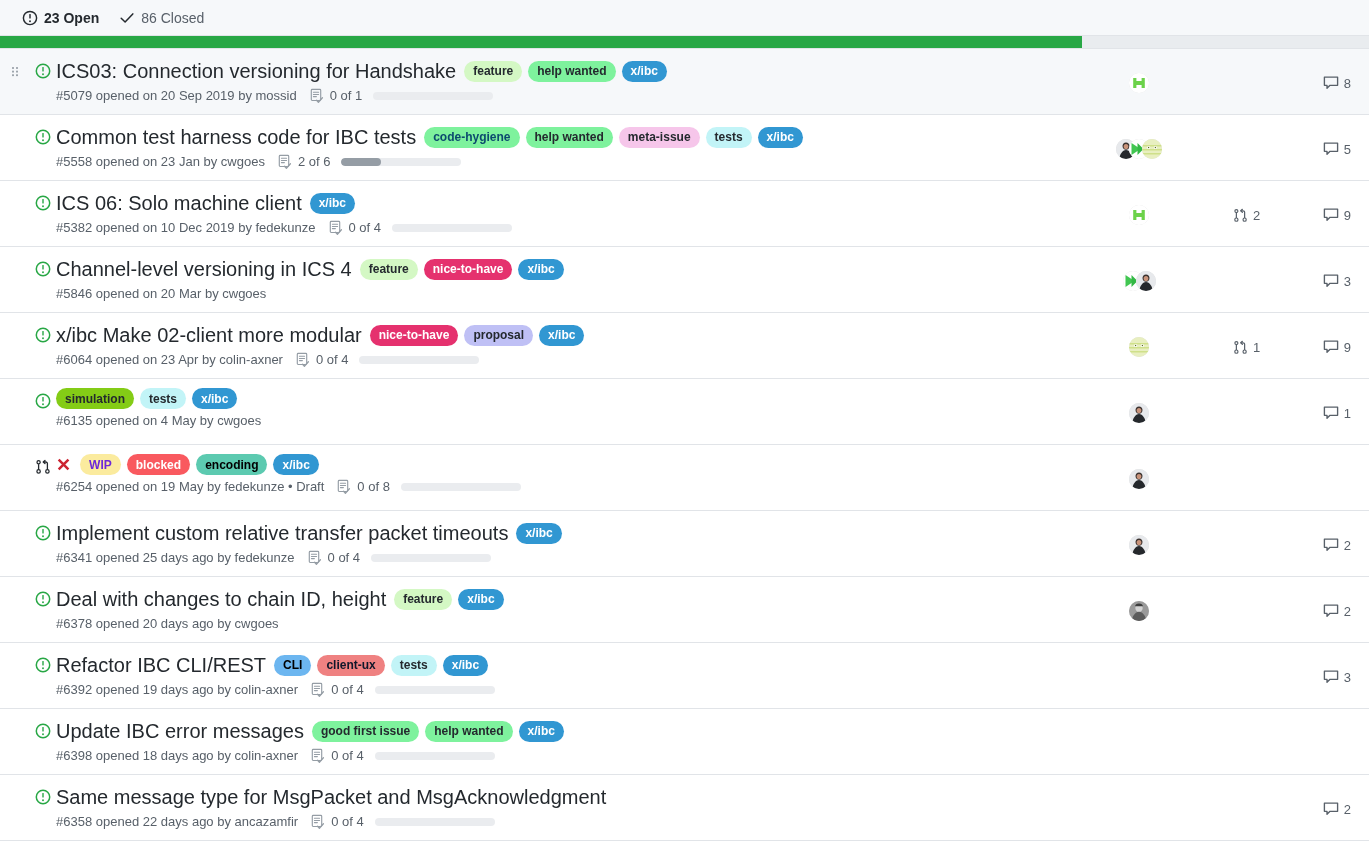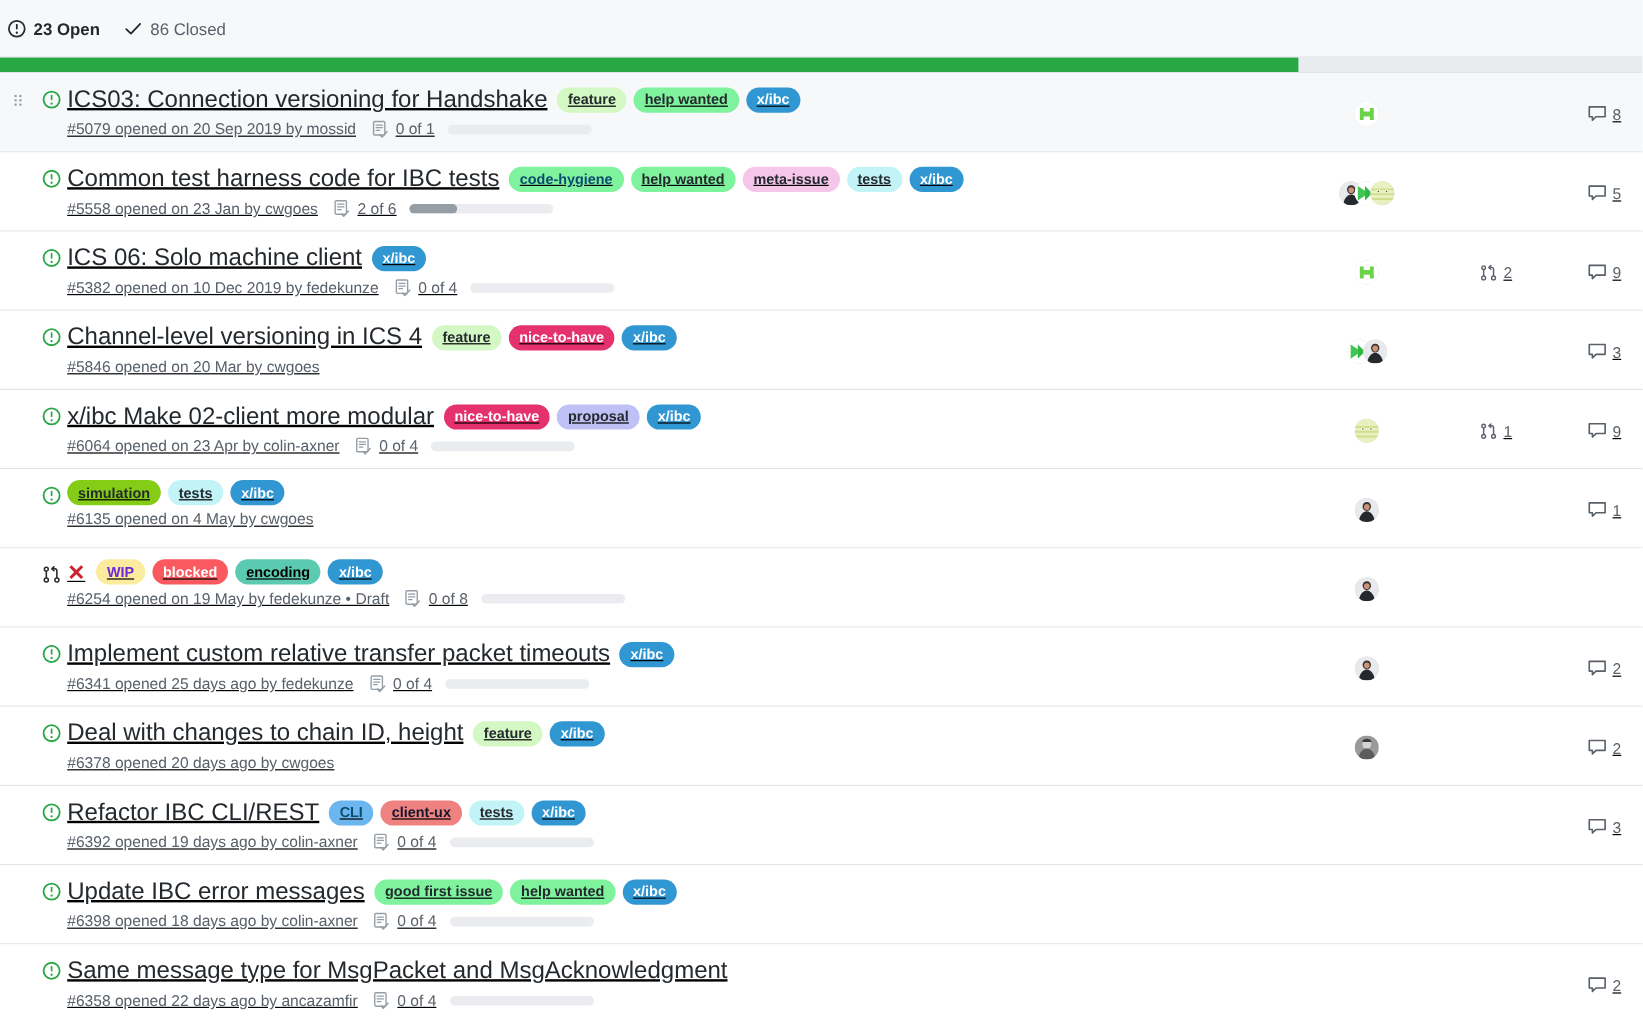--- a/index.html
+++ b/index.html
@@ -12,26 +12,26 @@
   }
   #app {
     width: 1369px; height: 848px;
     position: relative;
     overflow: hidden;
     background: #ffffff;
   }
 
   
   .filter-bar {
-    height: 48px;
+    height: 36px;
     background: #f6f8fa;
     border-bottom: 1px solid #e1e4e8;
     display: flex;
     align-items: center;
-    padding-left: 4px;
+    padding-left: 20px;
     gap: 16px;
   }
   .filter-item {
     display: flex;
     align-items: center;
     gap: 6px;
     font-size: 14px;
     line-height: 1;
     cursor: pointer;
     padding: 2px 2px;
@@ -56,21 +56,20 @@
   
   .issue-list { border-top: 1px solid #e1e4e8; }
   .issue-row {
     display: flex;
     align-items: flex-start;
     border-bottom: 1px solid #e1e4e8;
     background: #ffffff;
     min-height: 66px;
     padding: 8px 0 8px 0;
     position: relative;
-    text-decoration: underline;
   }
   .issue-row.highlight { background: #f6f8fa; }
 
   .col-handle {
     width: 30px;
     flex: 0 0 30px;
     display: flex;
     justify-content: center;
     padding-top: 7px;
     cursor: grab;
@@ -780,21 +779,21 @@
         <div class="col-status">
           <svg width="16" height="16" viewBox="0 0 16 16">
             <circle cx="8" cy="8" r="6.7" stroke="#28a745" stroke-width="1.5" fill="none"></circle>
             <rect x="7.3" y="3.9" width="1.4" height="4.7" rx="0.6" fill="#28a745"></rect>
             <circle cx="8" cy="11.3" r="0.95" fill="#28a745"></circle>
           </svg>
         </div>
         <div class="col-main">
           <div class="title-line">
             <a class="issue-title">Refactor IBC CLI/REST</a>
-            <span class="label" style="background: rgb(108, 182, 240); color: #0c4a6e;">CLI</span>
+            <span class="label" style="background: rgb(108, 182, 240); color: #000000;">CLI</span>
             <span class="label" style="background: rgb(239, 129, 129); color: #0f172a;">client-ux</span>
             <span class="label" style="background: rgb(194, 244, 247); color: rgb(36, 41, 46);">tests</span>
             <span class="label" style="background: rgb(49, 151, 210); color: rgb(255, 255, 255);">x/ibc</span>
           </div>
           <div class="meta-line">
             <span class="meta-text">#6392 opened 19 days ago by colin-axner</span>
             <span class="tasks">
               <span class="task-ico">
                 <svg width="16" height="16" viewBox="0 0 16 16">
                   <rect x="2.3" y="1.3" width="9.4" height="11.2" rx="0.9" fill="none" stroke="#959da5" stroke-width="1.15"></rect>

